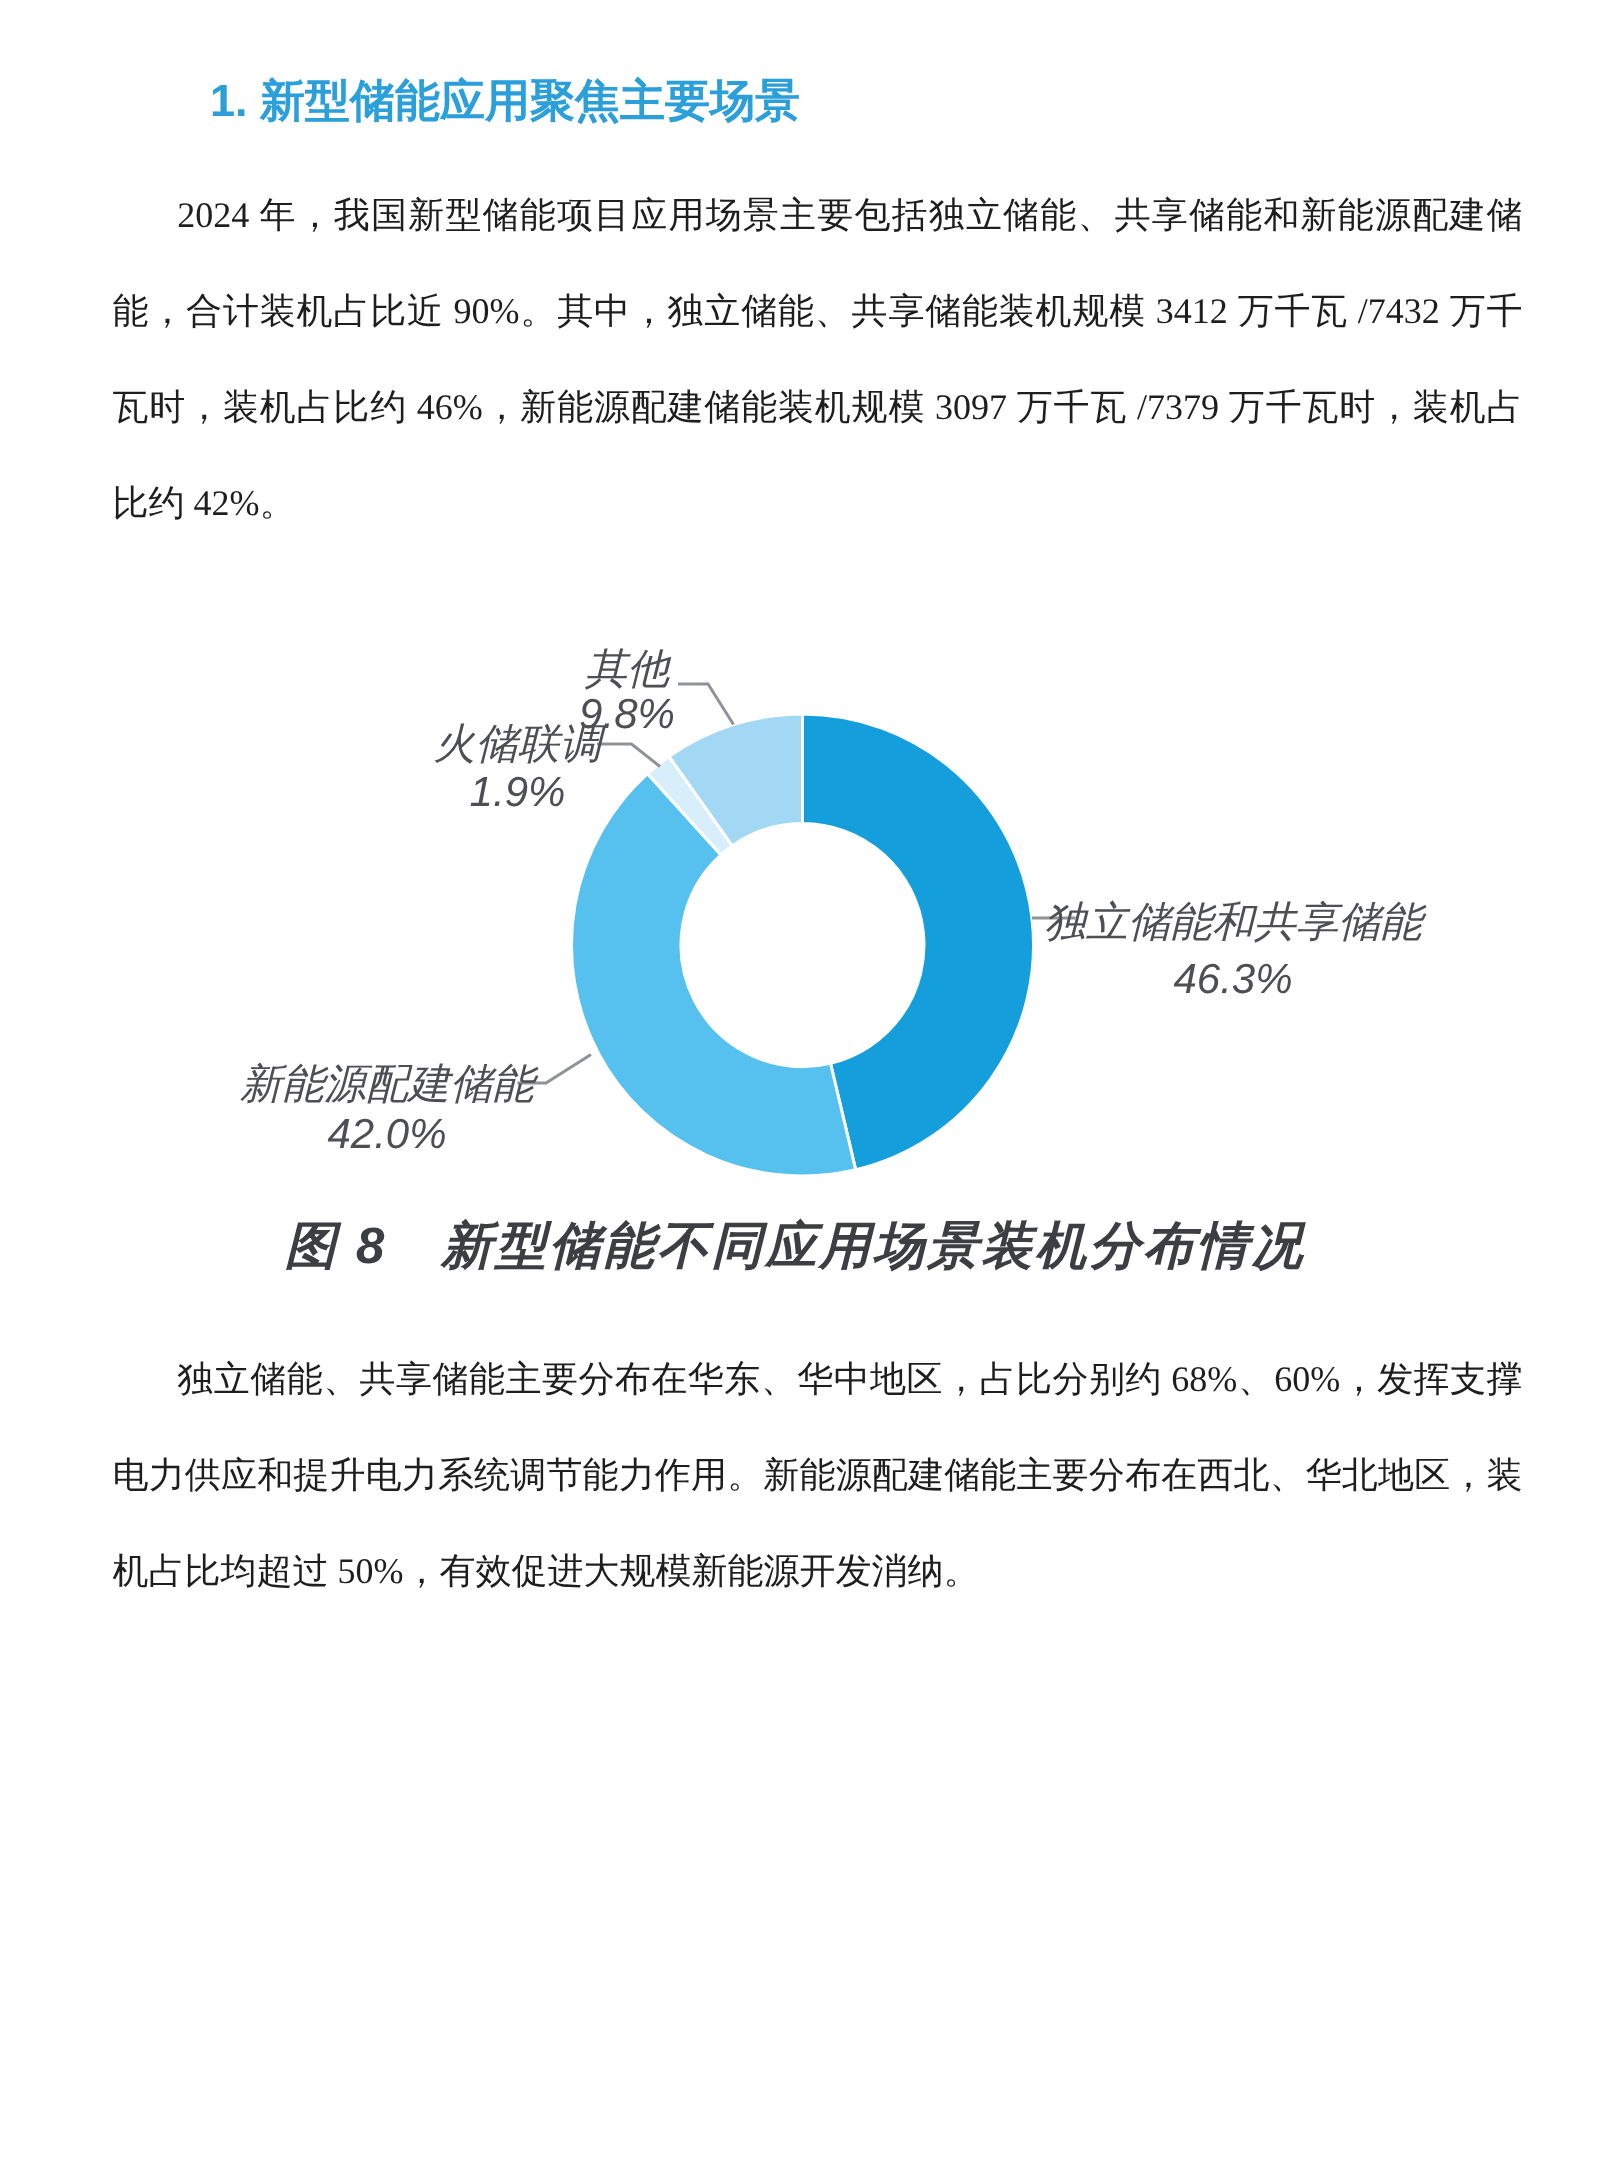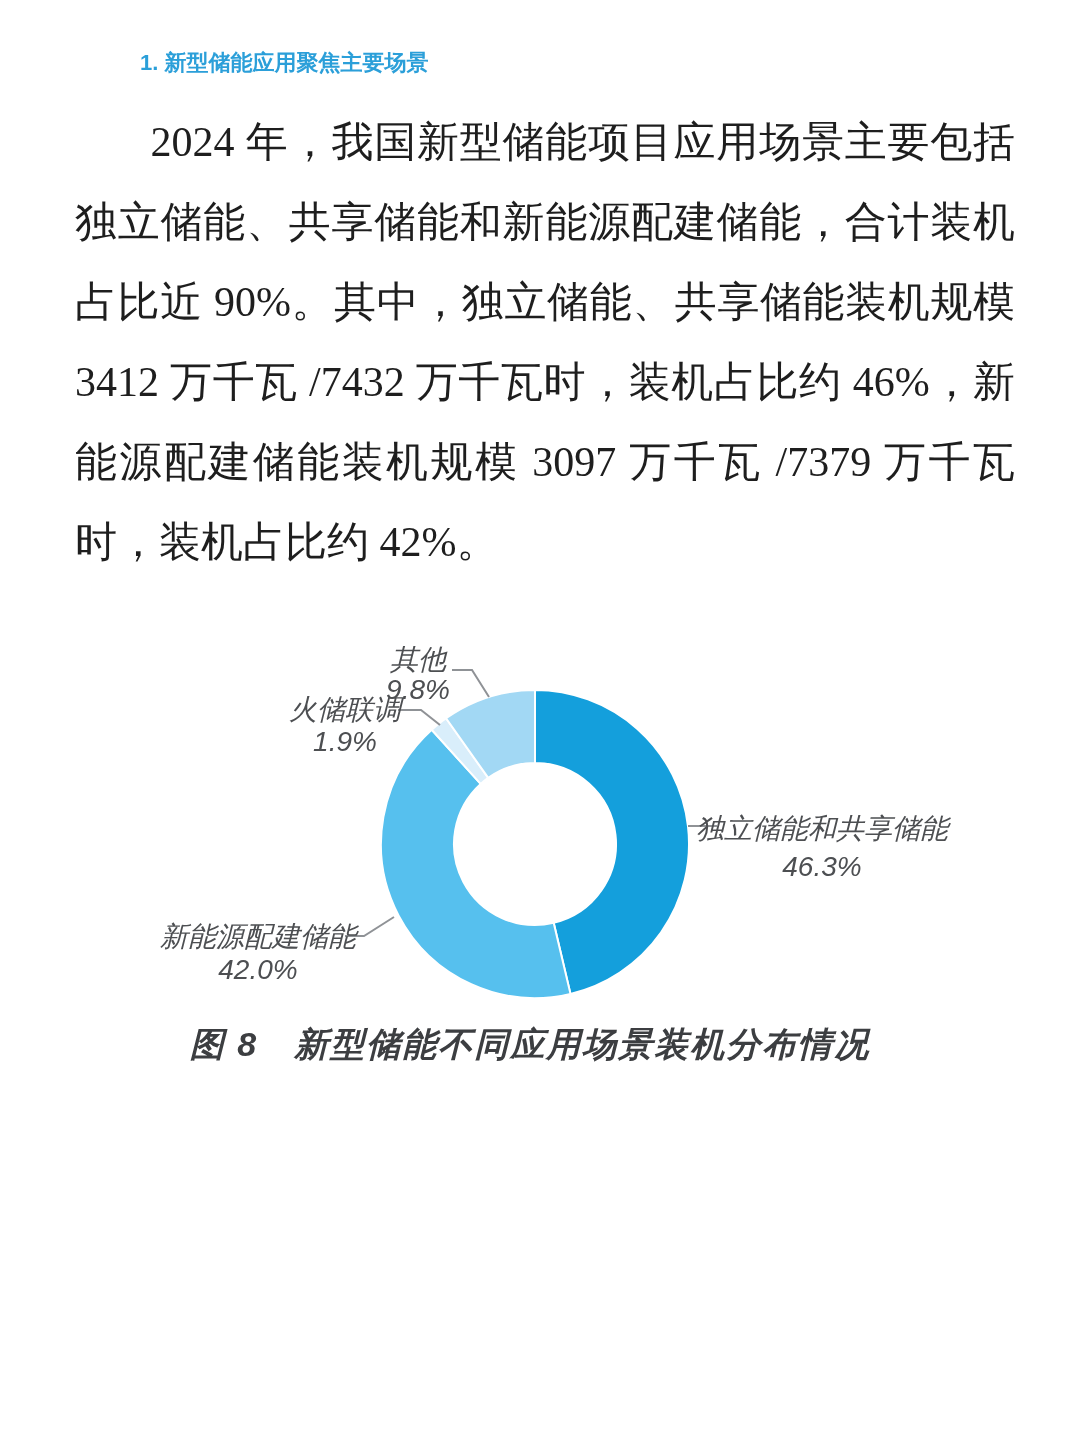--- a/index.html
+++ b/index.html
@@ -9,25 +9,25 @@
     overflow:hidden;
   }
   .page{position:relative;width:1080px;height:1449px;background:#ffffff;}
   .heading{
     font-family:"Liberation Sans",sans-serif;font-weight:bold;
     font-size:40px;line-height:1.2;letter-spacing:1px;
     margin:124px 60px 0 128px;
   }
   .subheading{
     font-family:"Liberation Sans",sans-serif;font-weight:bold;
-    font-size:22px;line-height:1.2;
+    font-size:30px;line-height:1.2;
     margin:50px 60px 0 140px;
   }
   .para{
-    font-size:42px;line-height:80px;
+    font-size:24px;line-height:64px;
     text-align:justify;text-justify:inter-ideograph;
     margin:26px 65px 0 75px;
     text-indent:1.8em;
   }
   .chart{margin:44px 0 0 0;padding:0;font-style:italic;}
   .chart svg{display:block;}
   .slice-label{
     font-family:"Liberation Sans",sans-serif;
     font-size:28px;fill:#4d4f52;
   }
@@ -71,14 +71,15 @@
       <text class="slice-label" x="822" y="212" text-anchor="middle">独立储能和共享储能</text>
       <text class="slice-label" x="822" y="250" text-anchor="middle">46.3%</text>
 
       <text class="slice-label" x="258" y="320" text-anchor="middle">新能源配建储能</text>
       <text class="slice-label" x="258" y="353" text-anchor="middle">42.0%</text>
 
       <text class="caption" x="530" y="430" text-anchor="middle">图 8　新型储能不同应用场景装机分布情况</text>
     </svg>
   </figure>
 
+  <p class="para">独立储能、共享储能主要分布在华东、华中地区，占比分别约 68%、60%，发挥支撑电力供应和提升电力系统调节能力作用。新能源配建储能主要分布在西北、华北地区，装机占比均超过 50%，有效促进大规模新能源开发消纳。</p>
 
 </div>
 
 </body></html>

